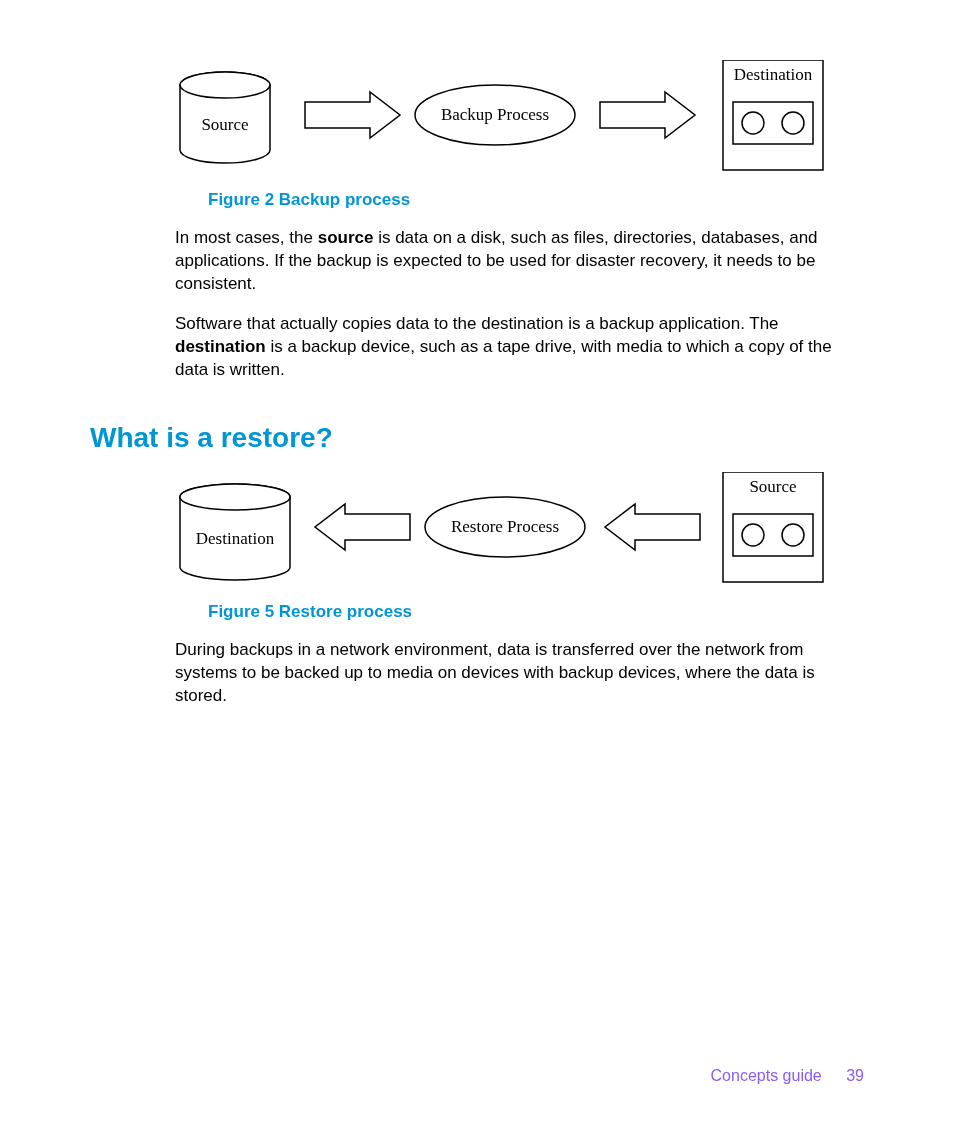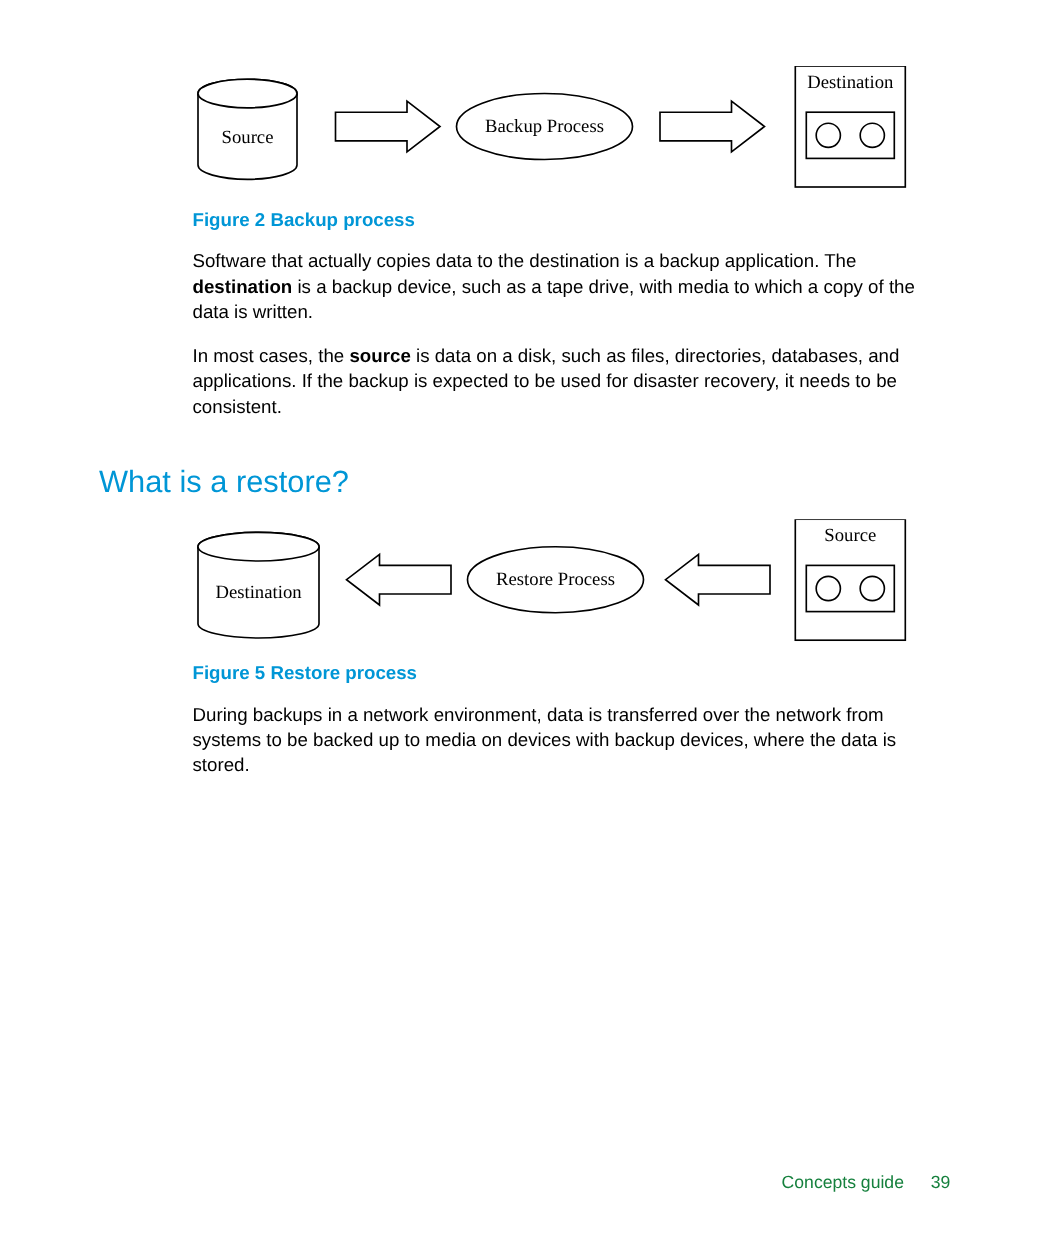--- a/index.html
+++ b/index.html
@@ -16,45 +16,45 @@
       padding: 60px 90px 0 90px;
     }
     .diagram {
       margin-left: 85px;
       margin-bottom: 10px;
     }
     .figure-caption {
       color: #0096d6;
       font-weight: bold;
       font-size: 17px;
-      margin-left: 85px;
+      margin-left: 118px;
       margin-top: 8px;
       margin-bottom: 14px;
     }
     .body-text {
       font-size: 17px;
       line-height: 1.35;
       margin-left: 85px;
       margin-bottom: 16px;
       color: #000;
     }
     .heading {
       color: #0096d6;
       font-size: 28px;
-      font-weight: 400;
+      font-weight: 700;
       margin-top: 40px;
       margin-bottom: 18px;
       margin-left: 0;
     }
     .footer {
       position: absolute;
       bottom: 60px;
       right: 90px;
       font-size: 16px;
-      color: #15803d;
+      color: #8b5cf6;
     }
     .footer .page-num {
       margin-left: 20px;
     }
     .bold {
       font-weight: bold;
     }
     svg {
       display: block;
     }
@@ -82,23 +82,23 @@
       <rect x="548" y="0" width="100" height="110" fill="white" stroke="black" stroke-width="1.5"></rect>
       <text x="598" y="20" text-anchor="middle" font-family="serif" font-size="17">Destination</text>
       <rect x="558" y="42" width="80" height="42" fill="white" stroke="black" stroke-width="1.5"></rect>
       <circle cx="578" cy="63" r="11" fill="white" stroke="black" stroke-width="1.5"></circle>
       <circle cx="618" cy="63" r="11" fill="white" stroke="black" stroke-width="1.5"></circle>
     </svg>
   </div>
 
   <div class="figure-caption">Figure 2 Backup process</div>
 
+  <p class="body-text"><span>In most cases, the </span><span class="bold">source</span><span> is data on a disk, such as files, directories, databases, and applications. If the backup is expected to be used for disaster recovery, it needs to be consistent.</span></p>
+
   <p class="body-text"><span>Software that actually copies data to the destination is a backup application. The </span><span class="bold">destination</span><span> is a backup device, such as a tape drive, with media to which a copy of the data is written.</span></p>
-
-  <p class="body-text"><span>In most cases, the </span><span class="bold">source</span><span> is data on a disk, such as files, directories, databases, and applications. If the backup is expected to be used for disaster recovery, it needs to be consistent.</span></p>
 
   <h2 class="heading">What is a restore?</h2>
 
 
   <div class="diagram">
     <svg width="650" height="120" viewBox="0 0 650 120">
 
       <ellipse cx="60" cy="25" rx="55" ry="13" fill="white" stroke="black" stroke-width="1.5"></ellipse>
       <path d="M 5 25 L 5 95 A 55 13 0 0 0 115 95 L 115 25" fill="white" stroke="black" stroke-width="1.5"></path>
       <ellipse cx="60" cy="25" rx="55" ry="13" fill="white" stroke="black" stroke-width="1.5"></ellipse>

